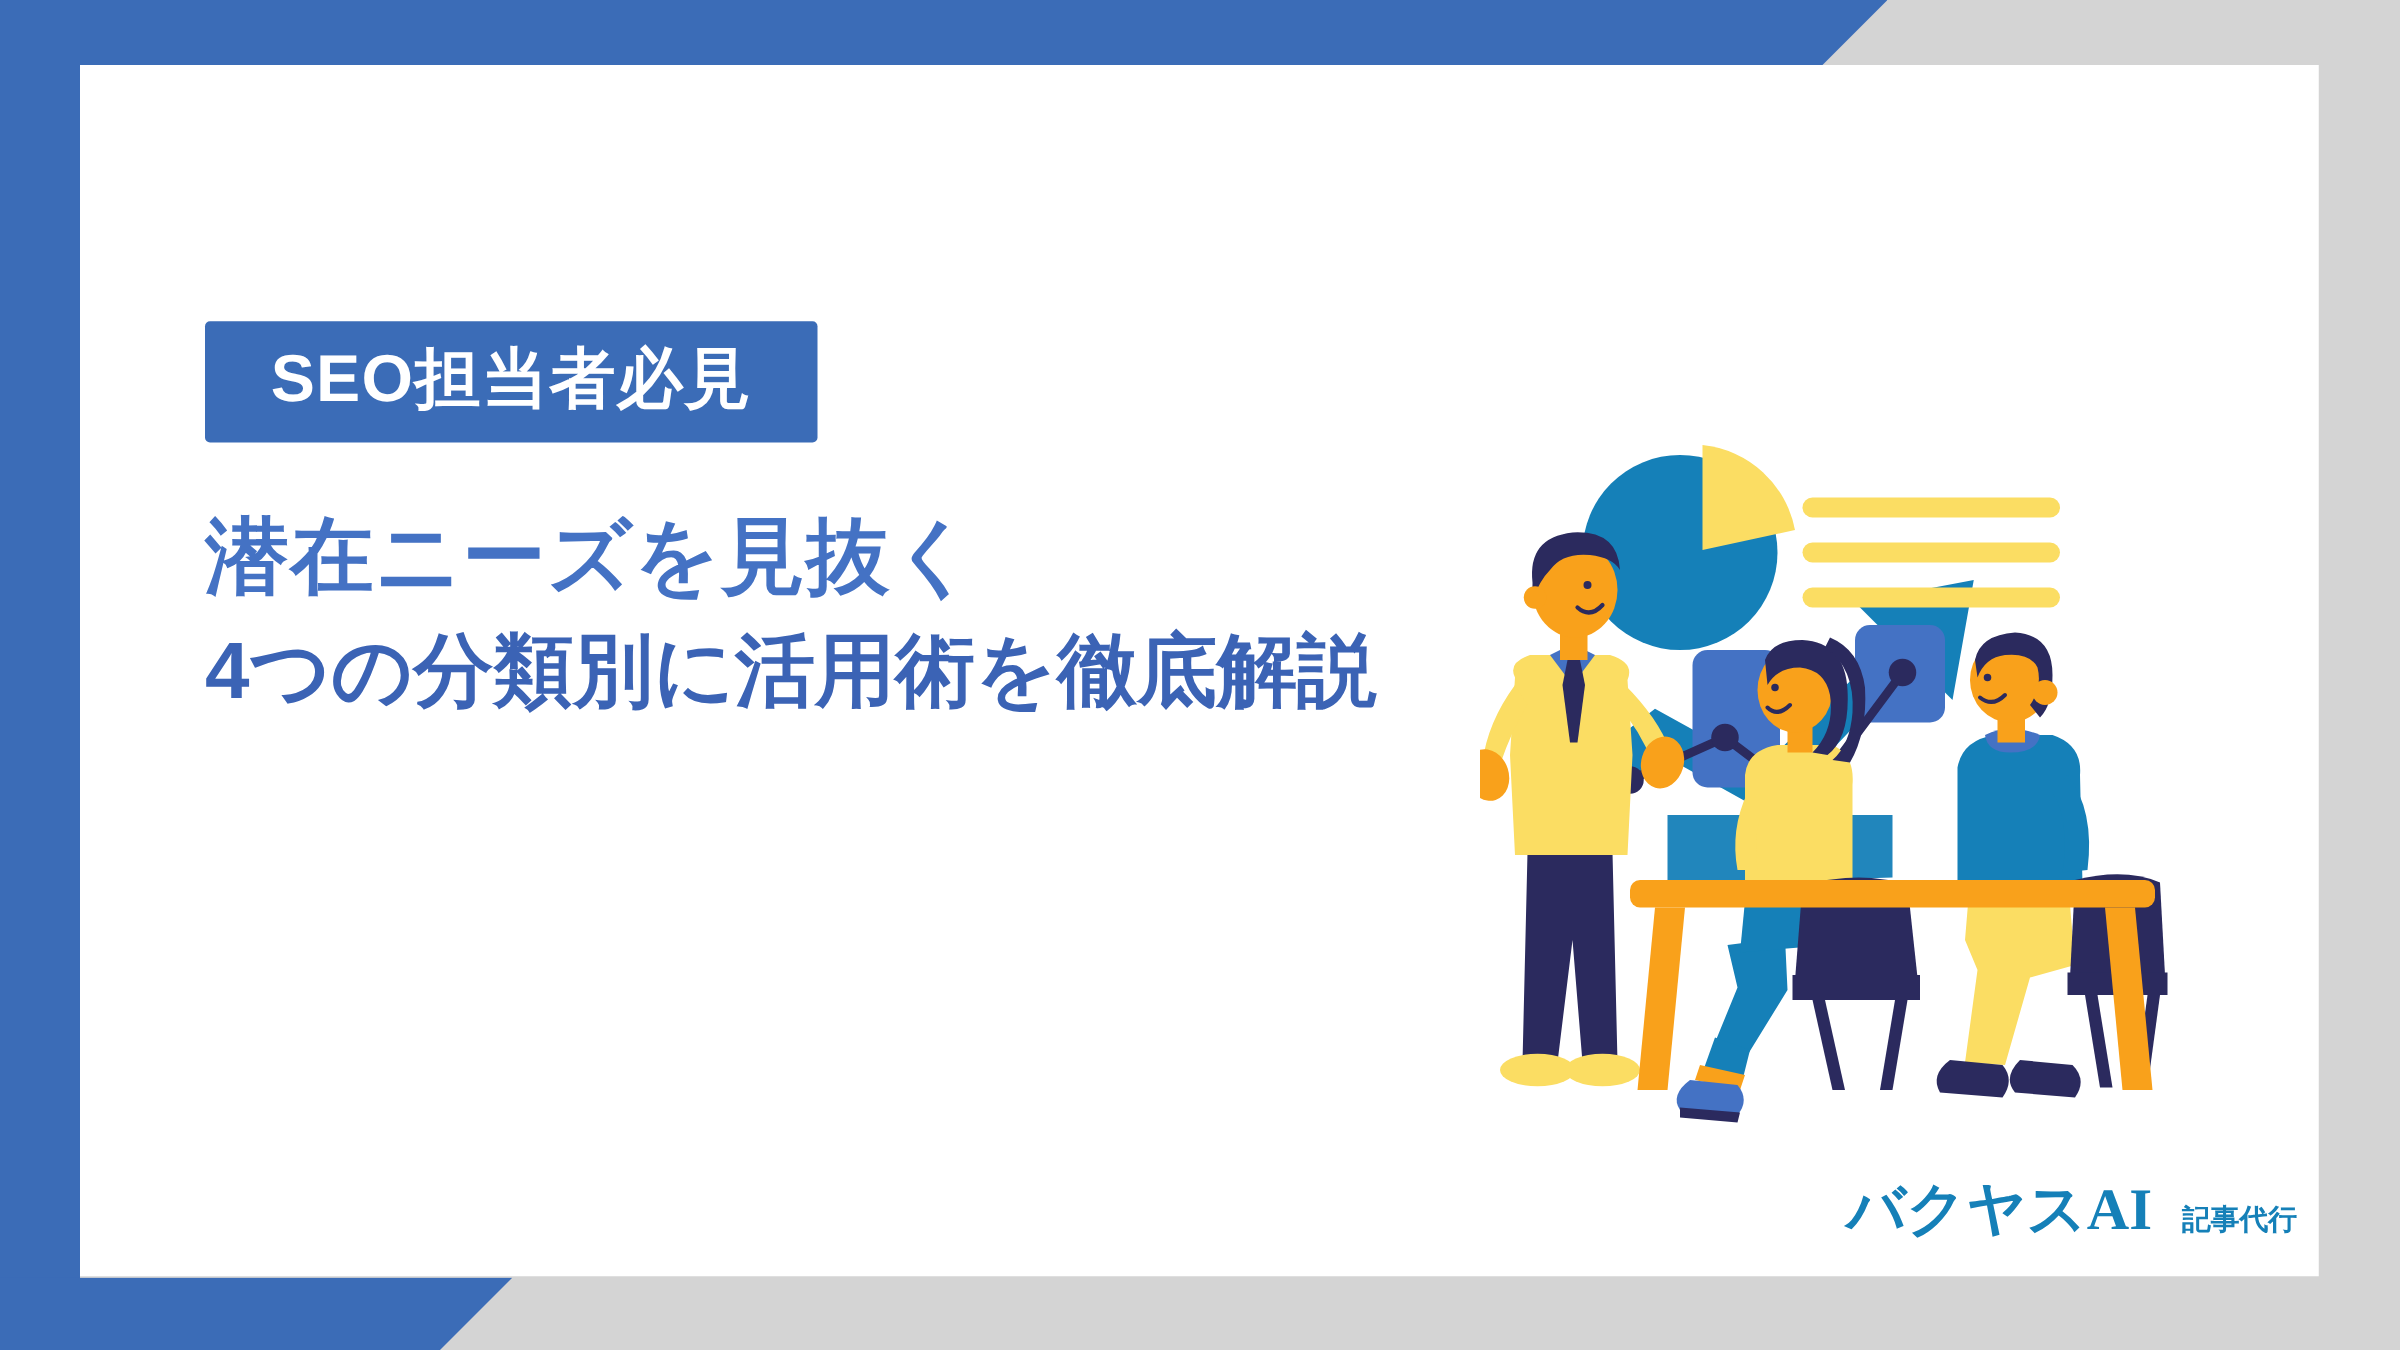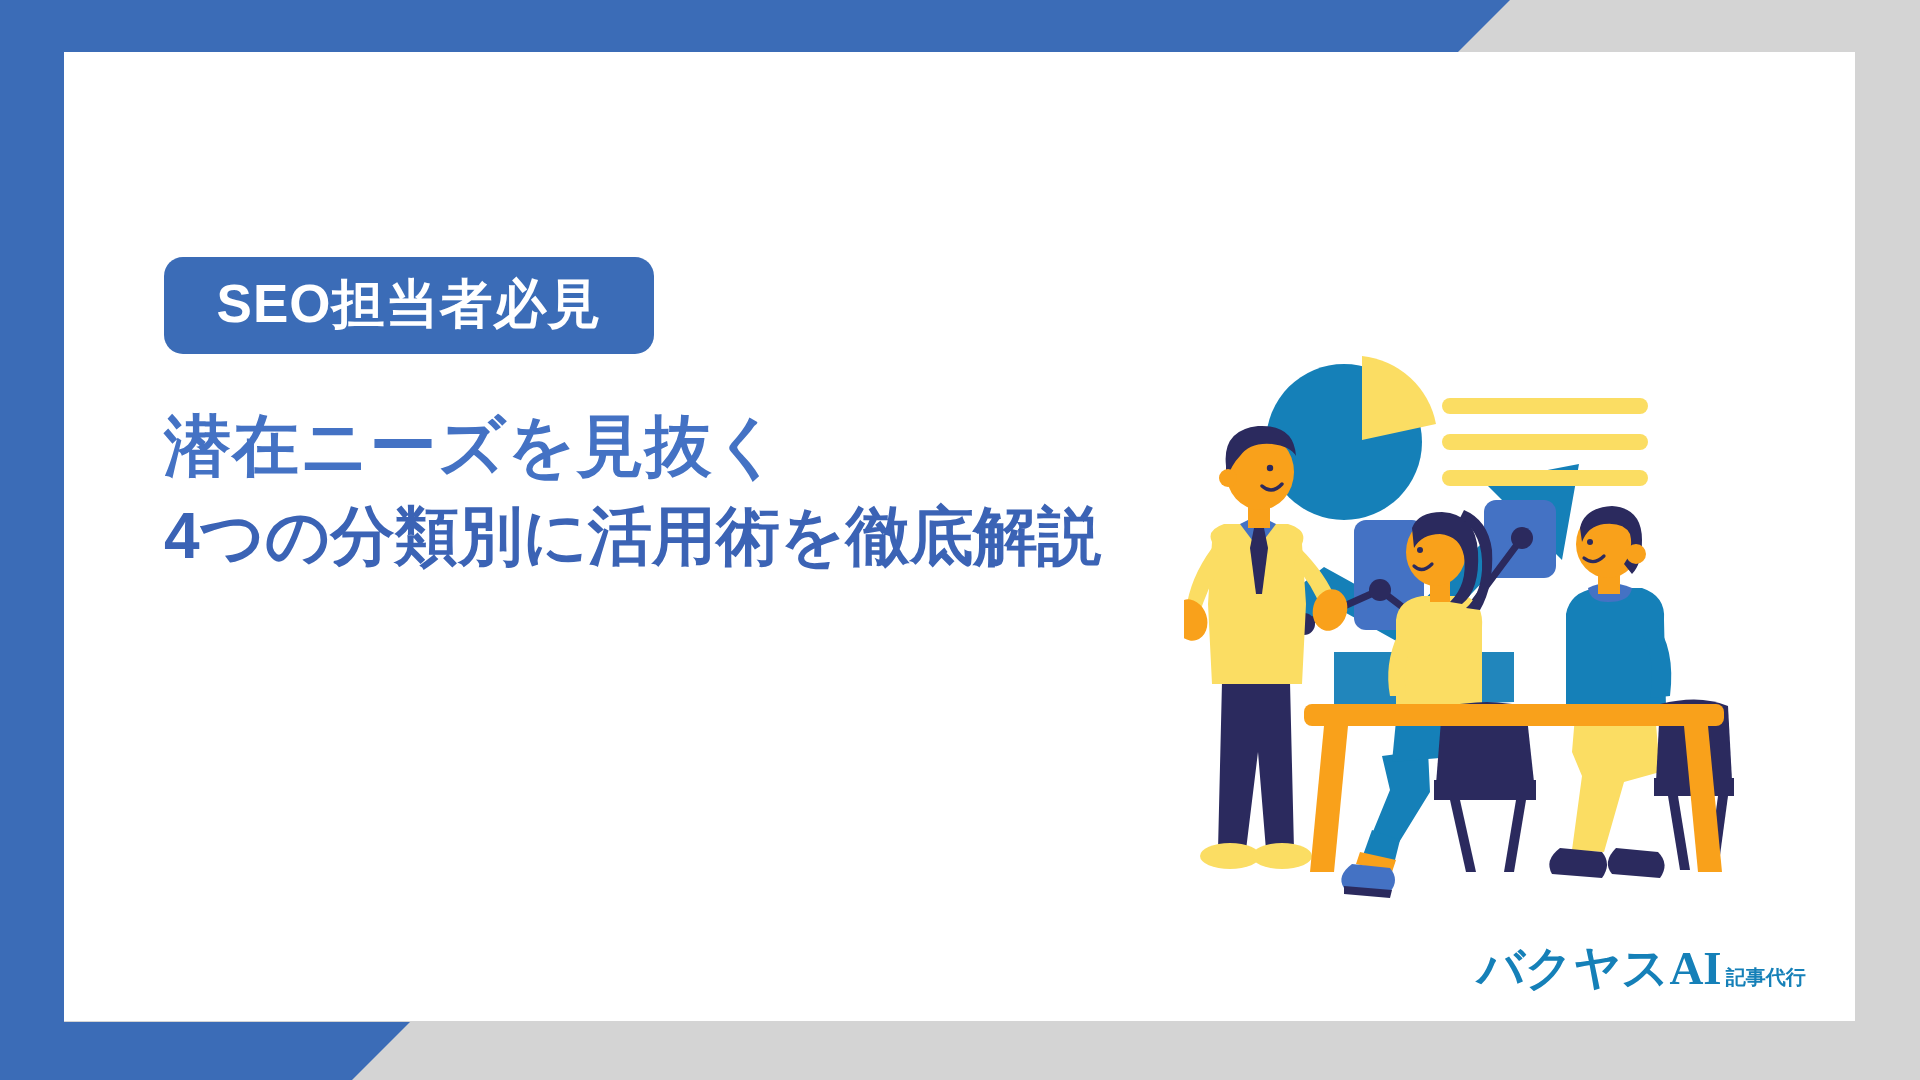--- a/index.html
+++ b/index.html
@@ -68,21 +68,21 @@
   .text-col {
     position: absolute;
     left: 100px;
     top: 205px;
     width: 1000px;
   }
 
   .badge {
     display: inline-block;
     background: #3b6cb7;
-    border-radius: 19px;
+    border-radius: 4px;
     padding: 20px 44px 24px 44px;
     min-width: 490px;
     box-sizing: border-box;
     text-align: center;
   }
   .badge-text {
     display: block;
     color: #ffffff;
     font-size: 53px;
     font-weight: 700;
@@ -121,34 +121,34 @@
   }
   .illustration svg { display: block; width: 100%; height: 100%; }
 
   
   .logo {
     position: absolute;
     left: 1413px;
     top: 893px;
     display: flex;
     align-items: baseline;
-    gap: 4px;
+    gap: 24px;
   }
   .logo-main {
     color: #1580b8;
     font-family: "Liberation Serif", "DejaVu Serif", serif;
     font-size: 47px;
     font-weight: 700;
     line-height: 1;
     letter-spacing: 0px;
     white-space: nowrap;
   }
   .logo-sub {
     color: #1580b8;
-    font-size: 20px;
+    font-size: 23px;
     font-weight: 700;
     line-height: 1;
     letter-spacing: 0px;
     white-space: nowrap;
   }
 </style>
 </head>
 <body>
 
 <div id="canvas">

